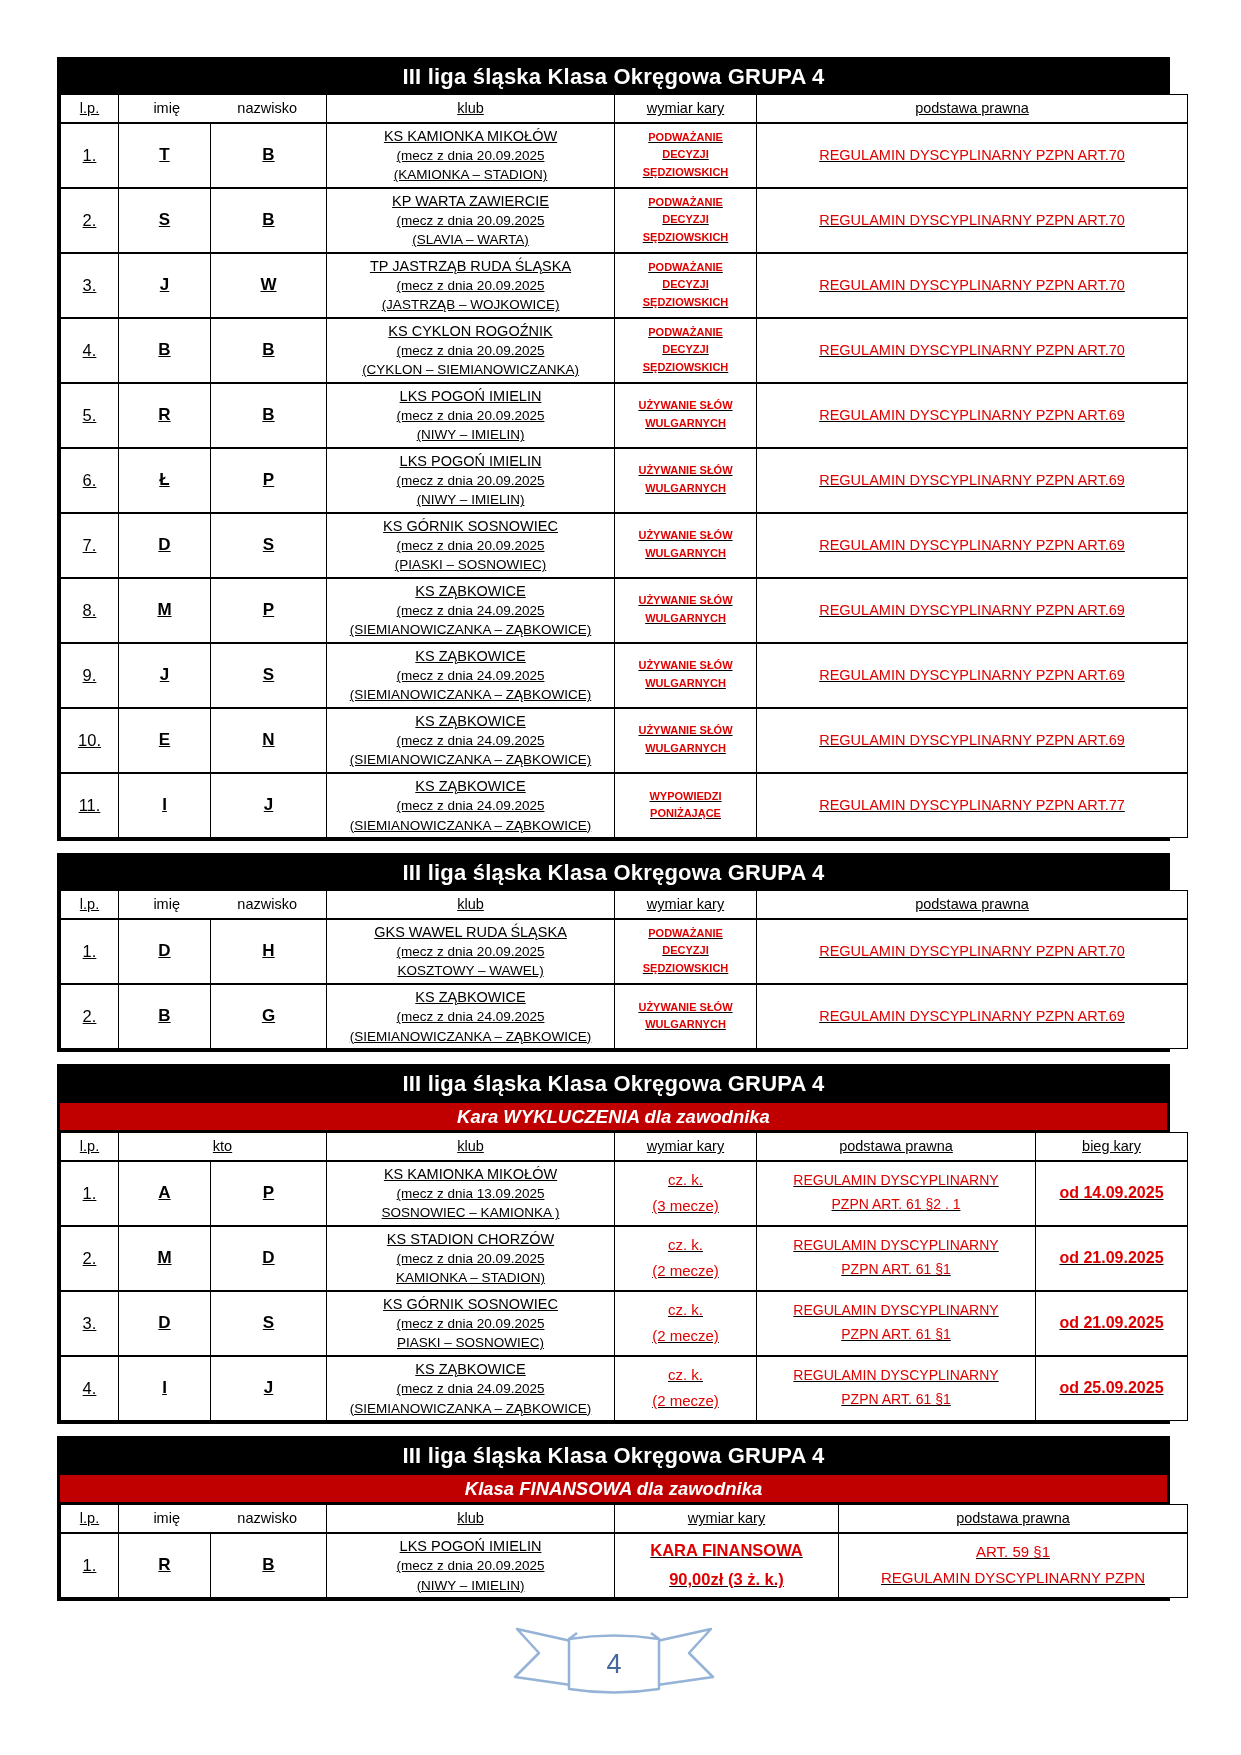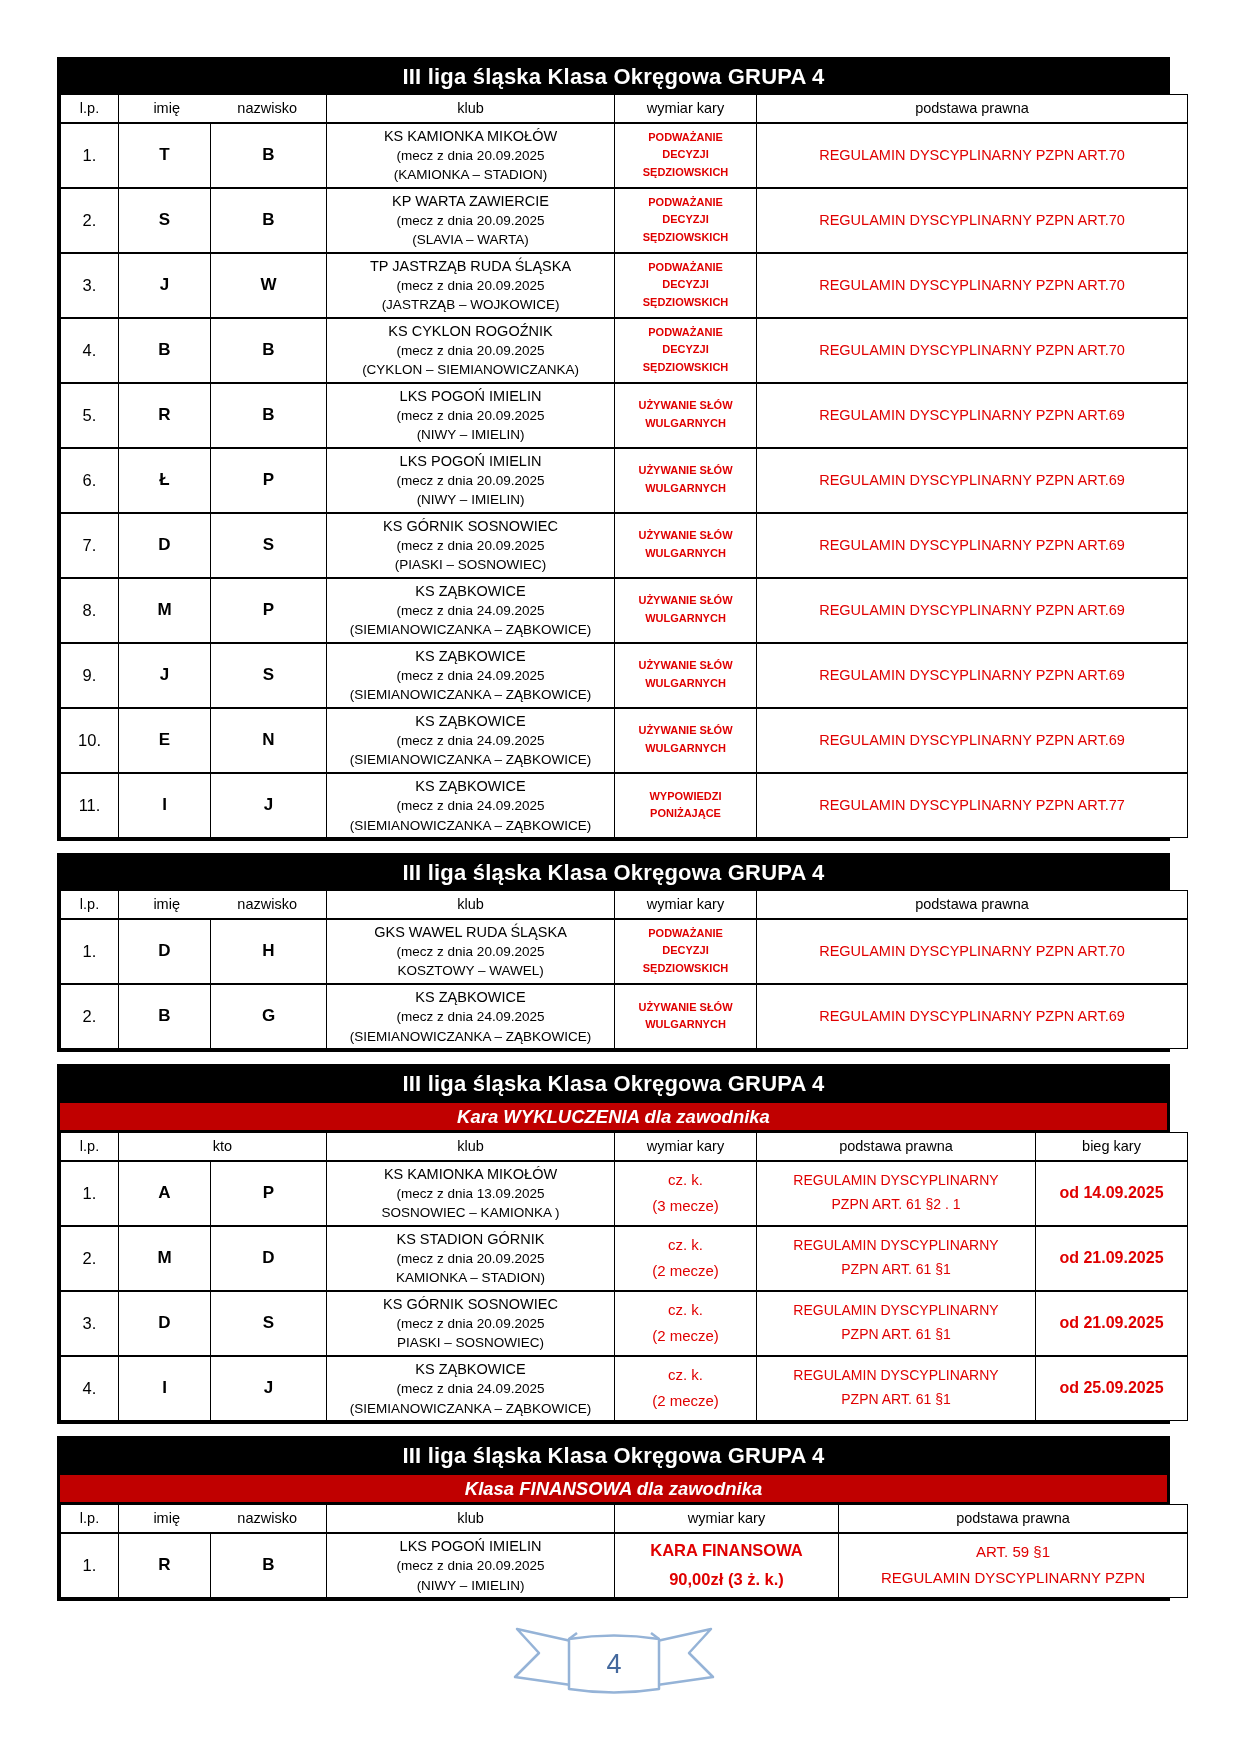--- a/index.html
+++ b/index.html
@@ -4,21 +4,21 @@
 <style>
   html,body{margin:0;padding:0;background:#ffffff;}
   body{width:1241px;height:1755px;font-family:"Liberation Sans","DejaVu Sans",sans-serif;color:#000;}
   .page{position:relative;width:1241px;height:1755px;box-sizing:border-box;padding:57px 71px 0 57px;background:#fff;border-radius:10px;}
   .section{border:3px solid #000;}
   .section + .section{margin-top:12px;}
   .band-black{background:#000;color:#fff;text-align:center;height:34px;line-height:34px;
     font-size:22px;font-weight:bold;letter-spacing:0.2px;}
   .band-red{background:#c00000;color:#fff;text-align:center;height:27px;line-height:27px;
     font-size:18.5px;font-weight:bold;font-style:italic;border-top:2px solid #000;border-bottom:2px solid #000;}
-  table.ktable{width:100%;border-collapse:collapse;table-layout:fixed;background:#fff;}
+  table.ktable{width:100%;border-collapse:collapse;table-layout:fixed;background:#fff;text-decoration:underline;}
   table.ktable th,table.ktable td{border:1.5px solid #000;padding:0 2px;text-align:center;vertical-align:middle;overflow:hidden;}
   table.ktable tbody td{border-top-width:2.5px;}
   table.ktable tr.hdr{height:28px;}
   table.ktable tr.hdr th{font-weight:normal;font-size:14.5px;}
   table.ktable tbody tr{height:65px;}
   .th-split{padding:0;}
   .th-split .half{display:inline-block;text-align:center;}
   .th-split .h1{width:44%;}
   .th-split .h2{width:55%;}
   
@@ -390,21 +390,21 @@
                 <div>REGULAMIN DYSCYPLINARNY</div>
                 <div>PZPN ART. 61 §2 . 1</div>
               </td>
               <td class="c-bieg">od 14.09.2025</td>
             </tr>
             <tr>
               <td class="c-lp">2.</td>
               <td class="c-kto1">M</td>
               <td class="c-kto2">D</td>
               <td class="c-klub">
-                <div>KS  STADION GÓRNIK</div>
+                <div>KS  STADION CHORZÓW</div>
                 <div>(mecz z dnia 20.09.2025</div>
                 <div>KAMIONKA – STADION)</div>
               </td>
               <td class="c-wymiar">
                 <div>cz. k.</div>
                 <div>(2 mecze)</div>
               </td>
               <td class="c-podstawa">
                 <div>REGULAMIN DYSCYPLINARNY</div>
                 <div>PZPN ART. 61 §1</div>

